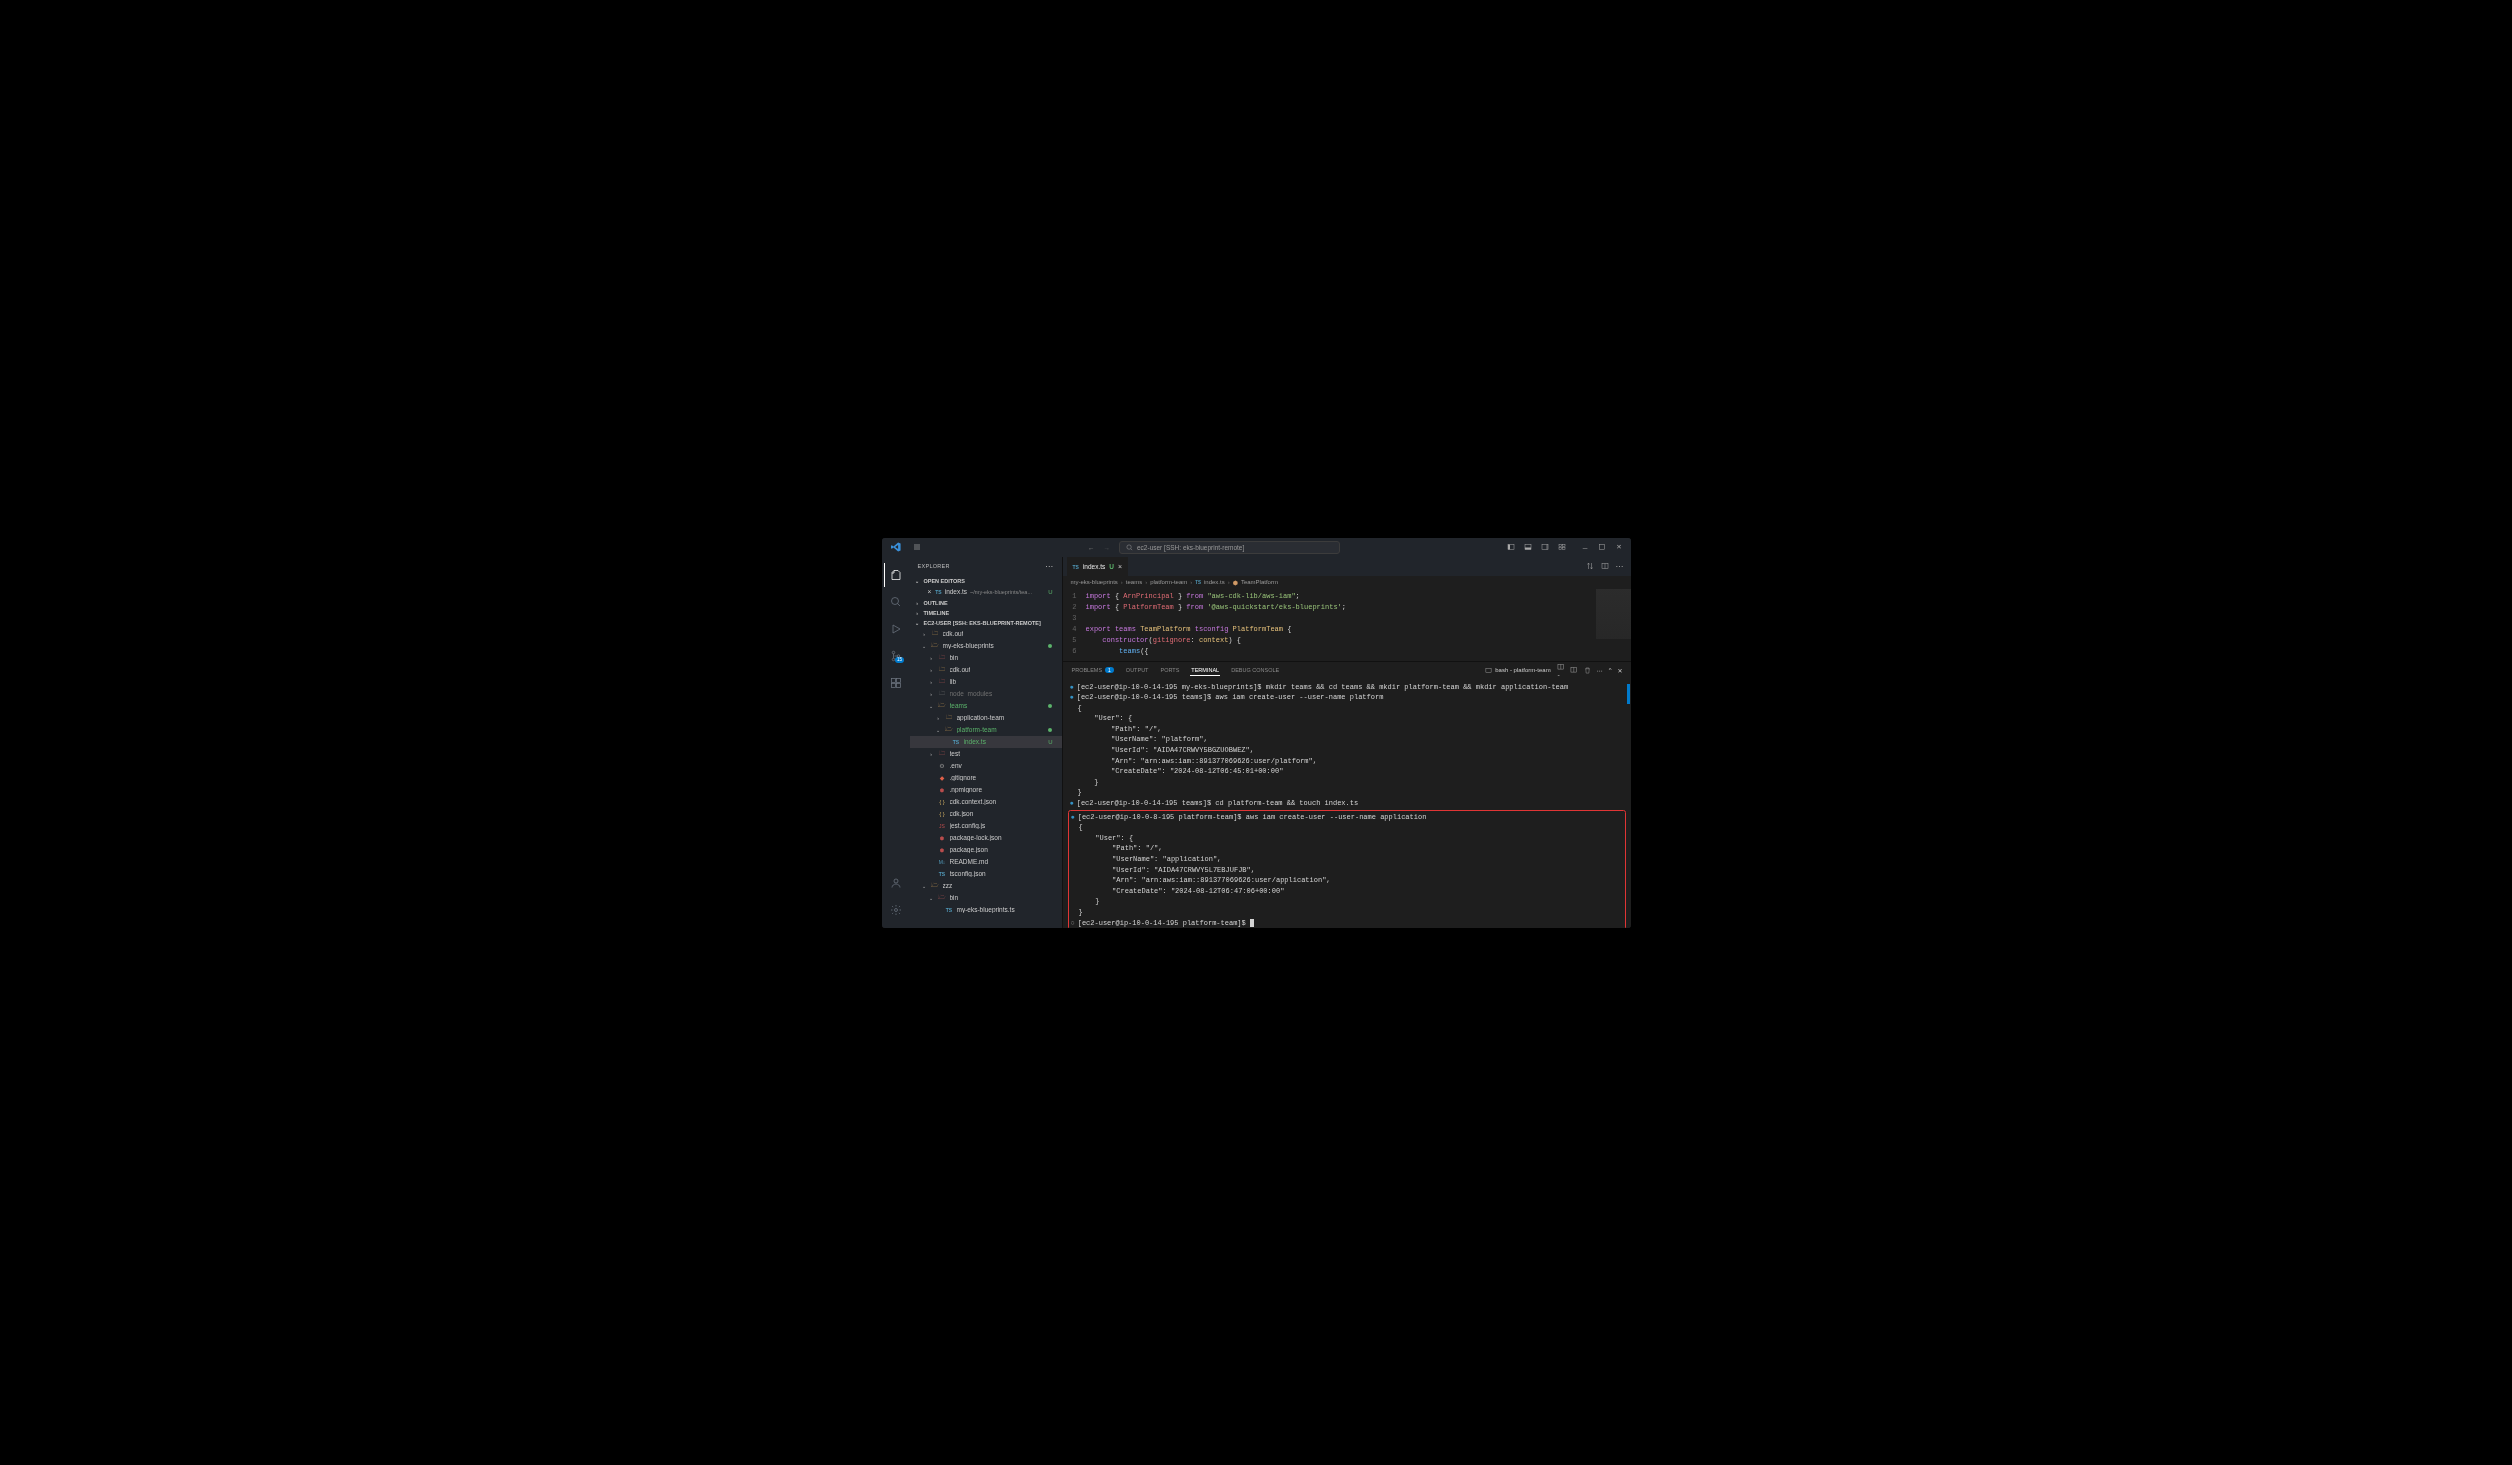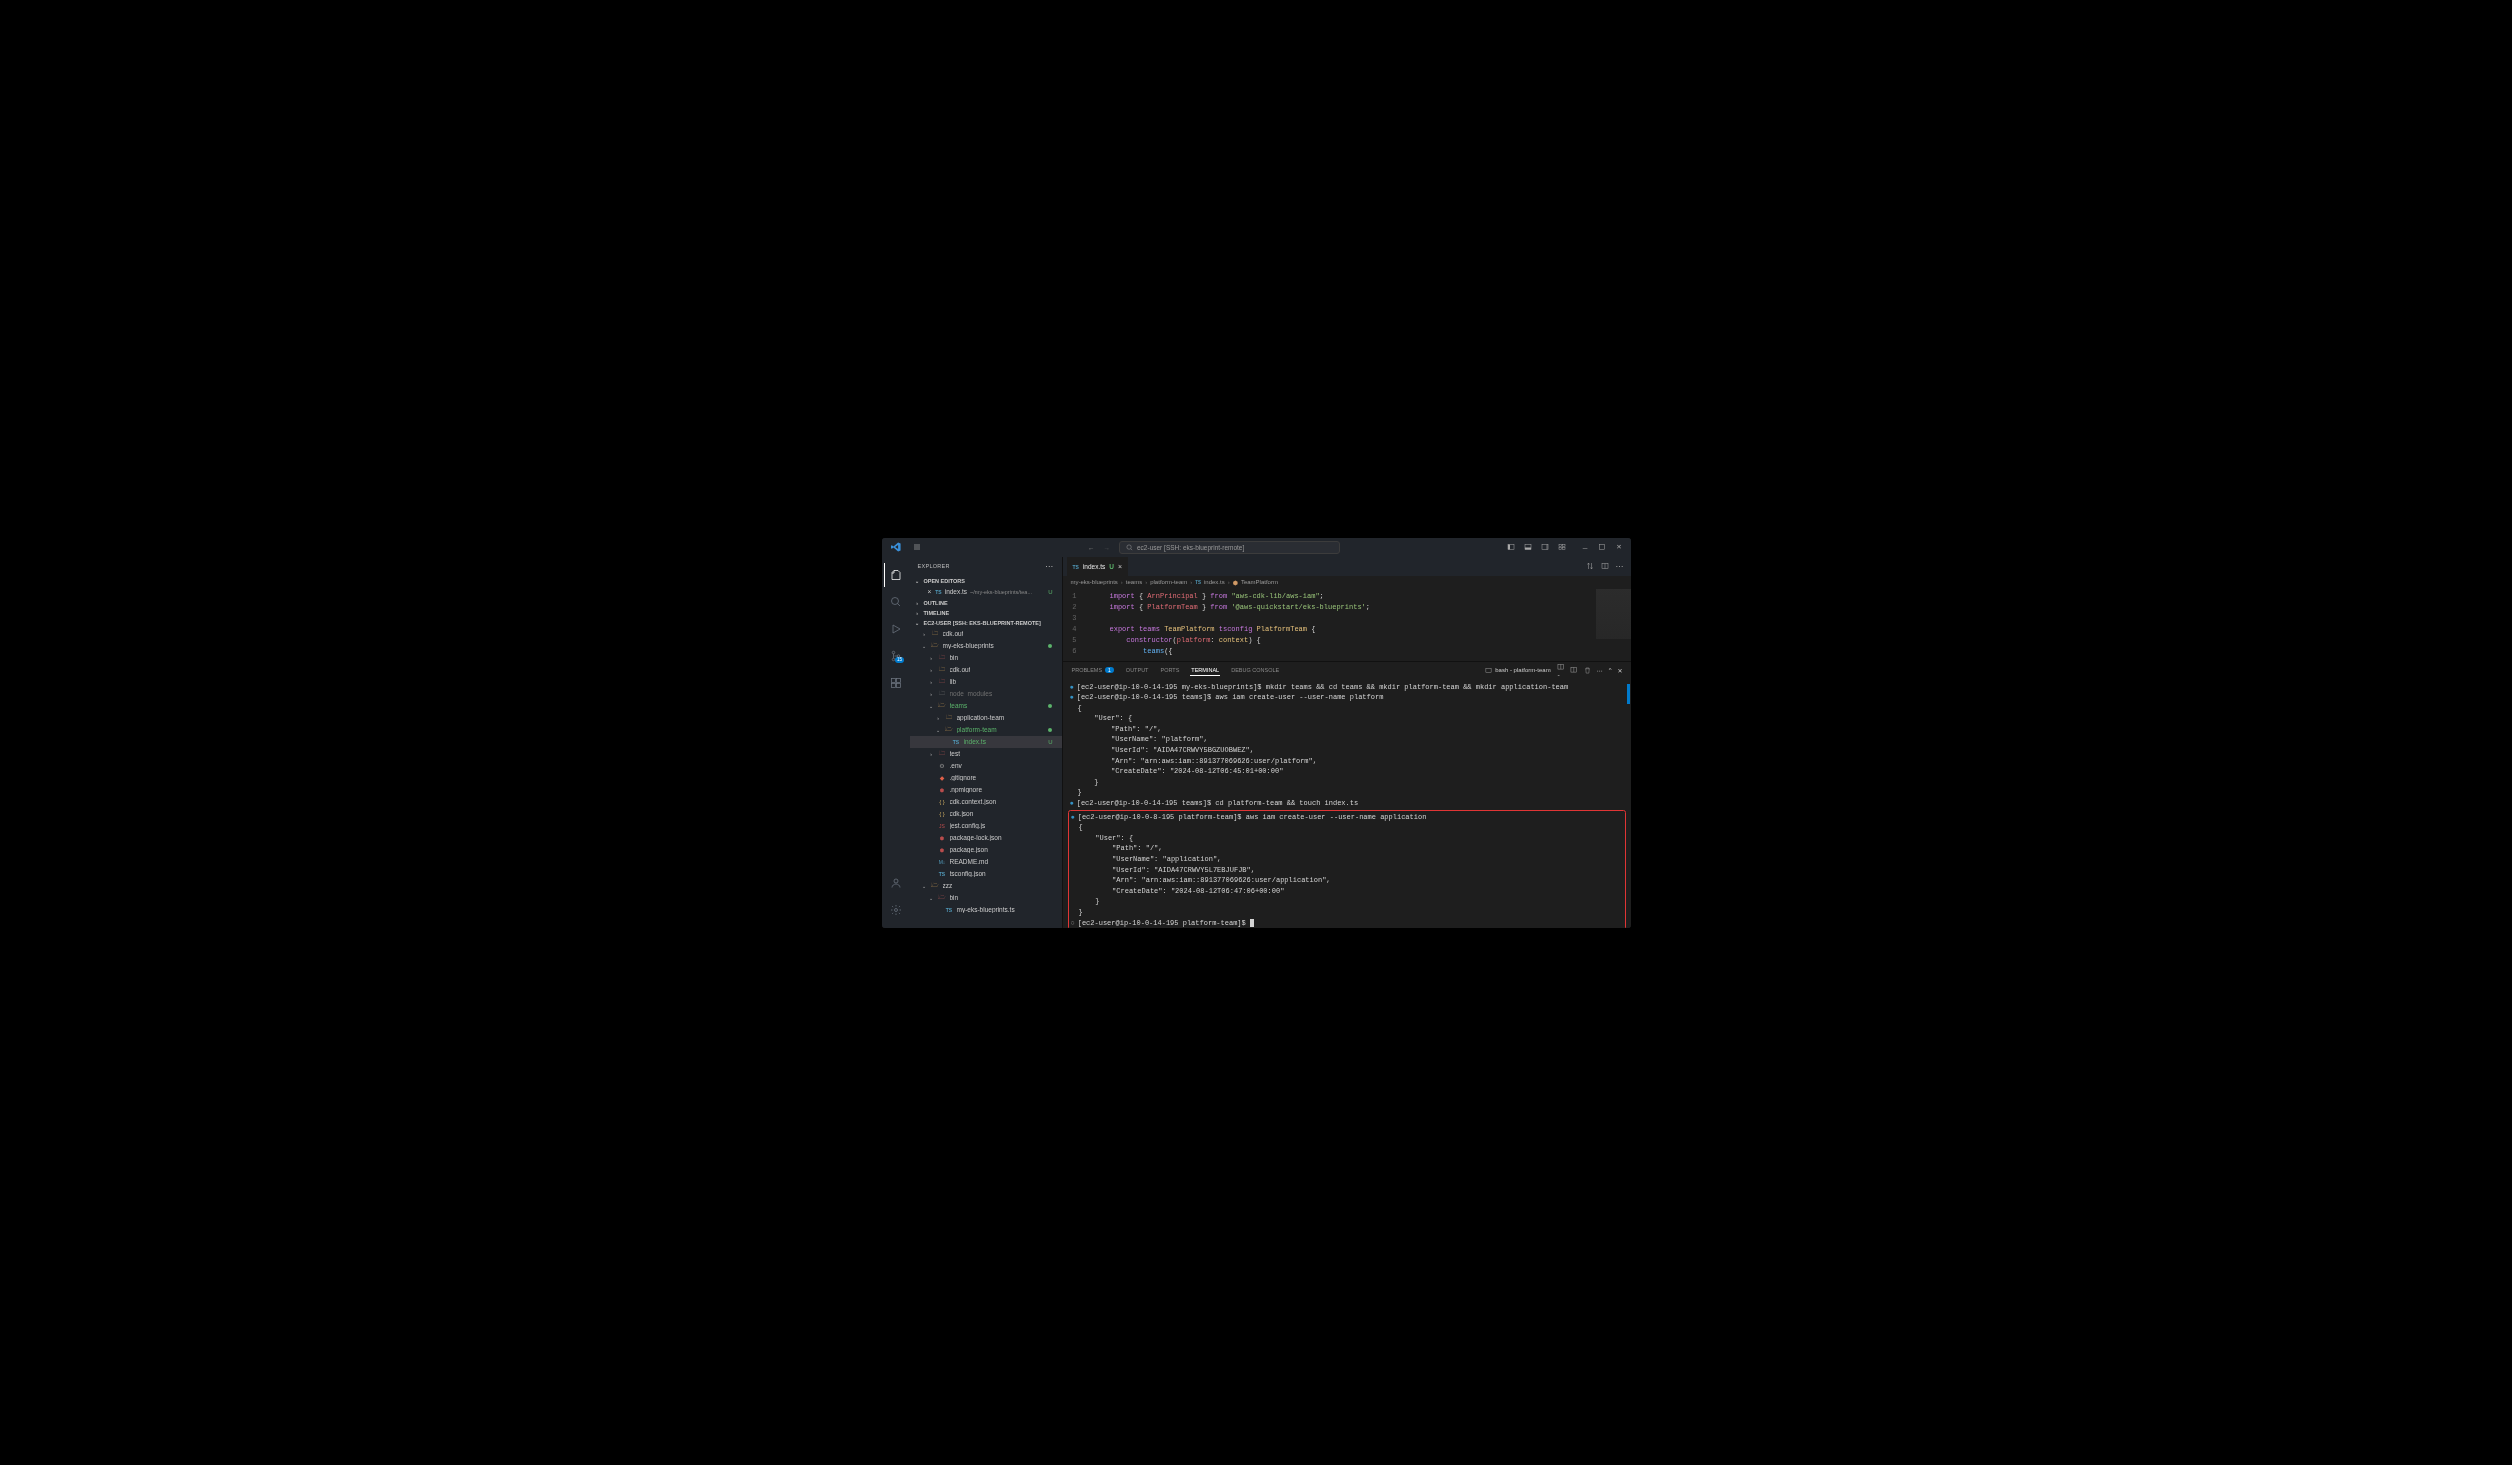--- a/index.html
+++ b/index.html
@@ -67,21 +67,21 @@
     .tabs-row{height:19px;display:flex;align-items:center;background:#21252b;padding-left:4px;}
     .tab{display:flex;align-items:center;gap:4px;padding:0 6px;height:19px;background:#1e1e1e;color:#e8e8e8;font-size:6.5px;border-top:0.5px solid transparent;}
     .tab-modified-u{color:#5bb36b;font-weight:600;}
     .tab-close{color:#ccc;font-size:7px;cursor:pointer;}
     .tabs-right{margin-left:auto;display:flex;gap:7px;padding-right:7px;color:#aaa;}
     .breadcrumbs{height:13px;display:flex;align-items:center;gap:3px;padding:0 8px;color:#9a9a9a;font-size:6px;}
     .breadcrumbs .sep{color:#666;}
     .code-area{padding:2px 8px 4px 0;font-family:Consolas,'Courier New',monospace;font-size:7px;line-height:11px;position:relative;}
     .code-line{display:flex;}
     .ln{width:23px;text-align:right;color:#636363;padding-right:9px;user-select:none;}
-    .code-content{white-space:pre;margin-left:24px;}
+    .code-content{white-space:pre;}
     .minimap{position:absolute;right:0;top:0;width:35px;height:50px;opacity:0.25;background:linear-gradient(#555,#444);}
     .k-purple{color:#c678dd;}
     .k-red{color:#e06c75;}
     .k-green{color:#98c379;}
     .k-blue{color:#61afef;}
     .k-yellow{color:#e5c07b;}
     .k-white{color:#d4d4d4;}
     .panel{flex:1;display:flex;flex-direction:column;border-top:0.5px solid #111;overflow:hidden;}
     .panel-tabs{height:17px;display:flex;align-items:center;gap:10px;padding:0 8px;color:#888;font-size:5.5px;}
     .panel-tab{cursor:pointer;padding:2px 1px;display:flex;gap:3px;align-items:center;}
@@ -450,21 +450,21 @@
           <div class="code-line">
             <span class="ln">3</span>
             <span class="code-content"></span>
           </div>
           <div class="code-line">
             <span class="ln">4</span>
             <span class="code-content"><span class="k-purple">export</span> <span class="k-purple">teams</span> <span class="k-yellow">TeamPlatform</span><span class="k-white"> </span><span class="k-purple">tsconfig</span><span class="k-white"> </span><span class="k-yellow">PlatformTeam</span><span class="k-white"> {</span></span>
           </div>
           <div class="code-line">
             <span class="ln">5</span>
-            <span class="code-content">    <span class="k-purple">constructor</span><span class="k-white">(</span><span class="k-red">platform</span><span class="k-white">: </span><span class="k-yellow">context</span><span class="k-white">) {</span></span>
+            <span class="code-content">    <span class="k-purple">constructor</span><span class="k-white">(</span><span class="k-red">gitignore</span><span class="k-white">: </span><span class="k-yellow">context</span><span class="k-white">) {</span></span>
           </div>
           <div class="code-line">
             <span class="ln">6</span>
             <span class="code-content">        <span class="k-blue">teams</span><span class="k-white">({</span></span>
           </div>
         </div>
 
       <div class="panel">
         <div class="panel-tabs">
           <div class="panel-tab">

